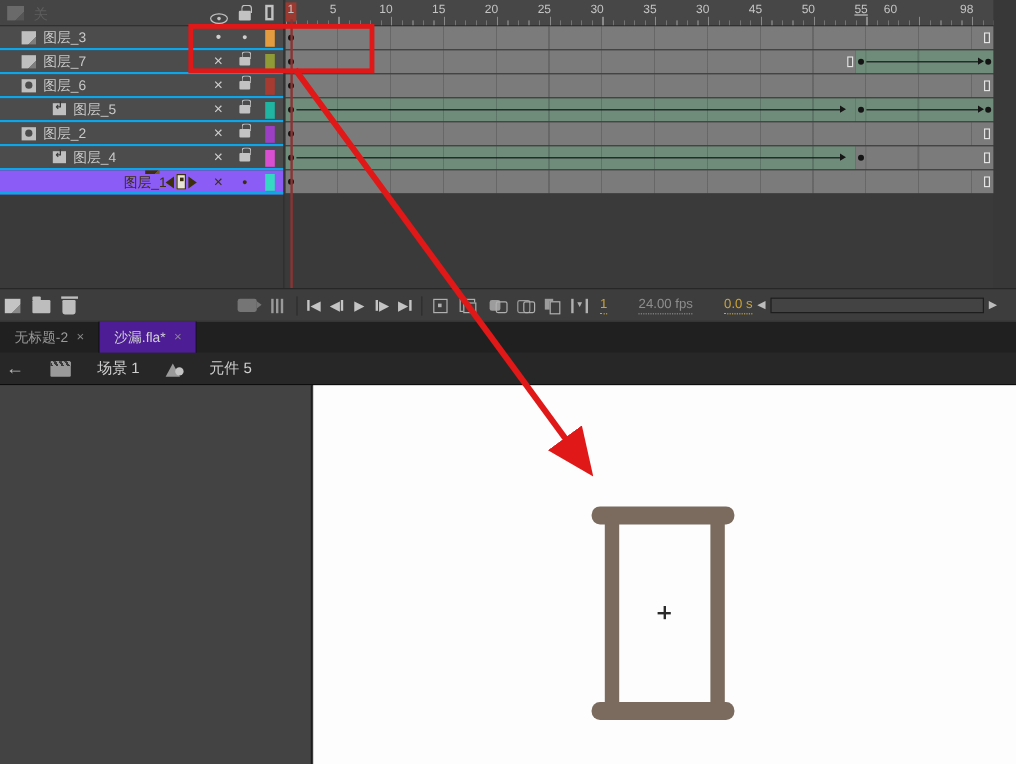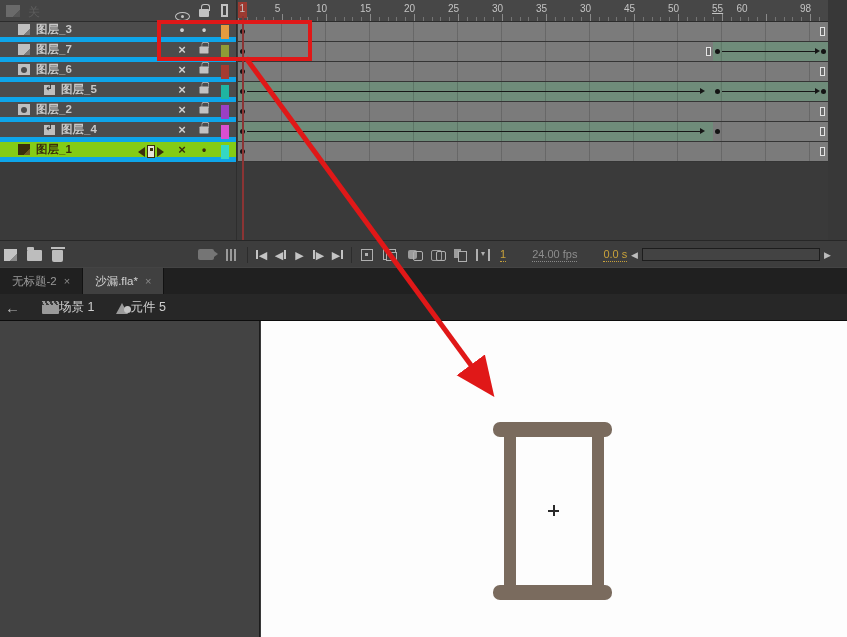--- a/index.html
+++ b/index.html
@@ -15,22 +15,22 @@
   .lp-header { position:relative; height:22px; background:#454545; border-bottom:1px solid #2c2c2c; }
   .lp-title { position:absolute; left:28px; top:4px; font-size:12px; color:#5d5d5d; }
   .lp-panelicon { position:absolute; left:6px; top:5px; width:14px; height:12px; background:linear-gradient(315deg,#555 30%,#6a6a6a 30%); }
   .col-eye { position:absolute; left:175px; top:7px; }
   .col-lock { position:absolute; left:199px; top:3px; }
   .col-outline { position:absolute; left:221px; top:4px; width:7px; height:13px; border:2px solid #c2c2c2; }
   .i-eye { width:15px; height:9px; border:1.5px solid #c2c2c2; border-radius:50%; position:relative; display:inline-block; }
   .i-eye::after { content:''; position:absolute; left:4.5px; top:2px; width:3px; height:3px; border-radius:50%; background:#c2c2c2; }
   .i-lock { width:10px; height:8px; background:#c2c2c2; border-radius:1px; position:relative; display:inline-block; margin-top:6px; }
   .i-lock::before { content:''; position:absolute; left:1.5px; top:-5px; width:7px; height:6px; border:1.5px solid #c2c2c2; border-bottom:none; border-radius:3px 3px 0 0; }
-  .layer-row { position:relative; height:20px; background:#4c4c4c; border-bottom:5px solid #0ea5e9; display:flex; align-items:center;font-weight:bold; }
-  .layer-row.sel { background:#84cc16; }
+  .layer-row { position:relative; height:20px; background:#4c4c4c; border-bottom:2px solid #0ea5e9; display:flex; align-items:center; }
+  .layer-row.sel { background:#8b5cf6;flex-direction:column; }
   .lname { font-size:11.5px; color:#c9c9c9; margin-left:6px; }
   .sel .lname { color:#3b2f0c; }
   .licon { display:inline-block; margin-left:18px; }
   .licon.ind { margin-left:44px; }
   .i-layer { width:12px; height:11px; background:linear-gradient(315deg,#7d7d7d 28%,#bfbfbf 28%); }
   .sel .i-layer { background:linear-gradient(315deg,#6d5c1e 28%,#3b2f0c 28%); }
   .i-mask { width:12px; height:11px; background:#bfbfbf; position:relative; }
   .i-mask::after { content:''; position:absolute; left:3px; top:2.5px; width:6px; height:6px; border-radius:50%; background:#4c4c4c; }
   .i-masked { width:11px; height:10px; background:#bfbfbf; position:relative; }
   .i-masked::after { content:'\21B2'; position:absolute; left:1px; top:-3px; font-size:9px; color:#3a3a3a; font-weight:bold; }
@@ -97,29 +97,29 @@
   .ic-markers { width:14px; height:12px; border-left:2px solid #b0b0b0; border-right:2px solid #b0b0b0; position:relative; }
   .ic-markers::after { content:'▾'; position:absolute; left:3px; top:0px; font-size:8px; color:#b0b0b0; }
   .fval { font-size:11px; border-bottom:1px dotted #8a8a8a; padding-bottom:1px; }
   .fval.num { color:#c9a23a; border-bottom-color:#c9a23a; }
   .fval.fps { color:#8d8d8d; }
   .hscroll-arrow { font-size:9px; color:#bdbdbd; }
   .hscroll-track { width:178px; height:13px; background:#434343; border:1px solid #1d1d1d; margin-left:4px; }
   
   .tabbar { position:absolute; left:0; top:267px; width:847px; height:27px; background:#202020; border-top:1px solid #444; display:flex; align-items:stretch; }
   .tab { display:flex; align-items:center; gap:7px; padding:0 12px; font-size:11.5px; color:#9a9a9a; border-right:1px solid #121212; }
-  .tab.active { background:#404040; color:#d2d2d2; }
+  .tab.active { background:#4c1d95; color:#d2d2d2; }
   .tab .close { font-size:11px; color:#8a8a8a; }
   
   .editbar { position:absolute; left:0; top:294px; width:847px; height:27px; background:#272727; border-bottom:1px solid #0d0d0d; display:flex; align-items:center; }
   .back-arrow { color:#b8b8b8; font-size:15px; font-weight:bold; margin-left:5px; }
   .ic-clapper { width:17px; height:13px; background:#9a9a9a; border-radius:1px; position:relative; margin-left:22px; }
   .ic-clapper::before { content:''; position:absolute; left:0; top:0; width:17px; height:4px;
     background:repeating-linear-gradient(60deg,#3a3a3a 0 2px,#9a9a9a 2px 4px); }
-  .crumb { font-size:12.5px; color:#cfcfcf; margin-left:0; }
+  .crumb { font-size:12.5px; color:#cfcfcf; margin-left:22px; }
   .ic-symbol { width:14px; height:13px; position:relative; margin-left:22px; }
   .ic-symbol::before { content:''; position:absolute; left:0; bottom:0; width:0; height:0;
     border-left:6px solid transparent; border-right:6px solid transparent; border-bottom:11px solid #9a9a9a; }
   .ic-symbol::after { content:''; position:absolute; right:-1px; bottom:1px; width:7px; height:7px; border-radius:50%; background:#c4c4c4; }
   
   .pasteboard { position:absolute; left:0; top:321px; width:260px; height:316px; background:#434343; border-right:1px solid #1c1c1c; }
   .stage { position:absolute; left:261px; top:321px; width:586px; height:316px; background:#fdfdfd; }
   .hg-bar { position:absolute; border-radius:7px; }
   .hg-post { position:absolute; }
   .cross-h { position:absolute; width:11px; height:1.5px; background:#2a2a2a; }

